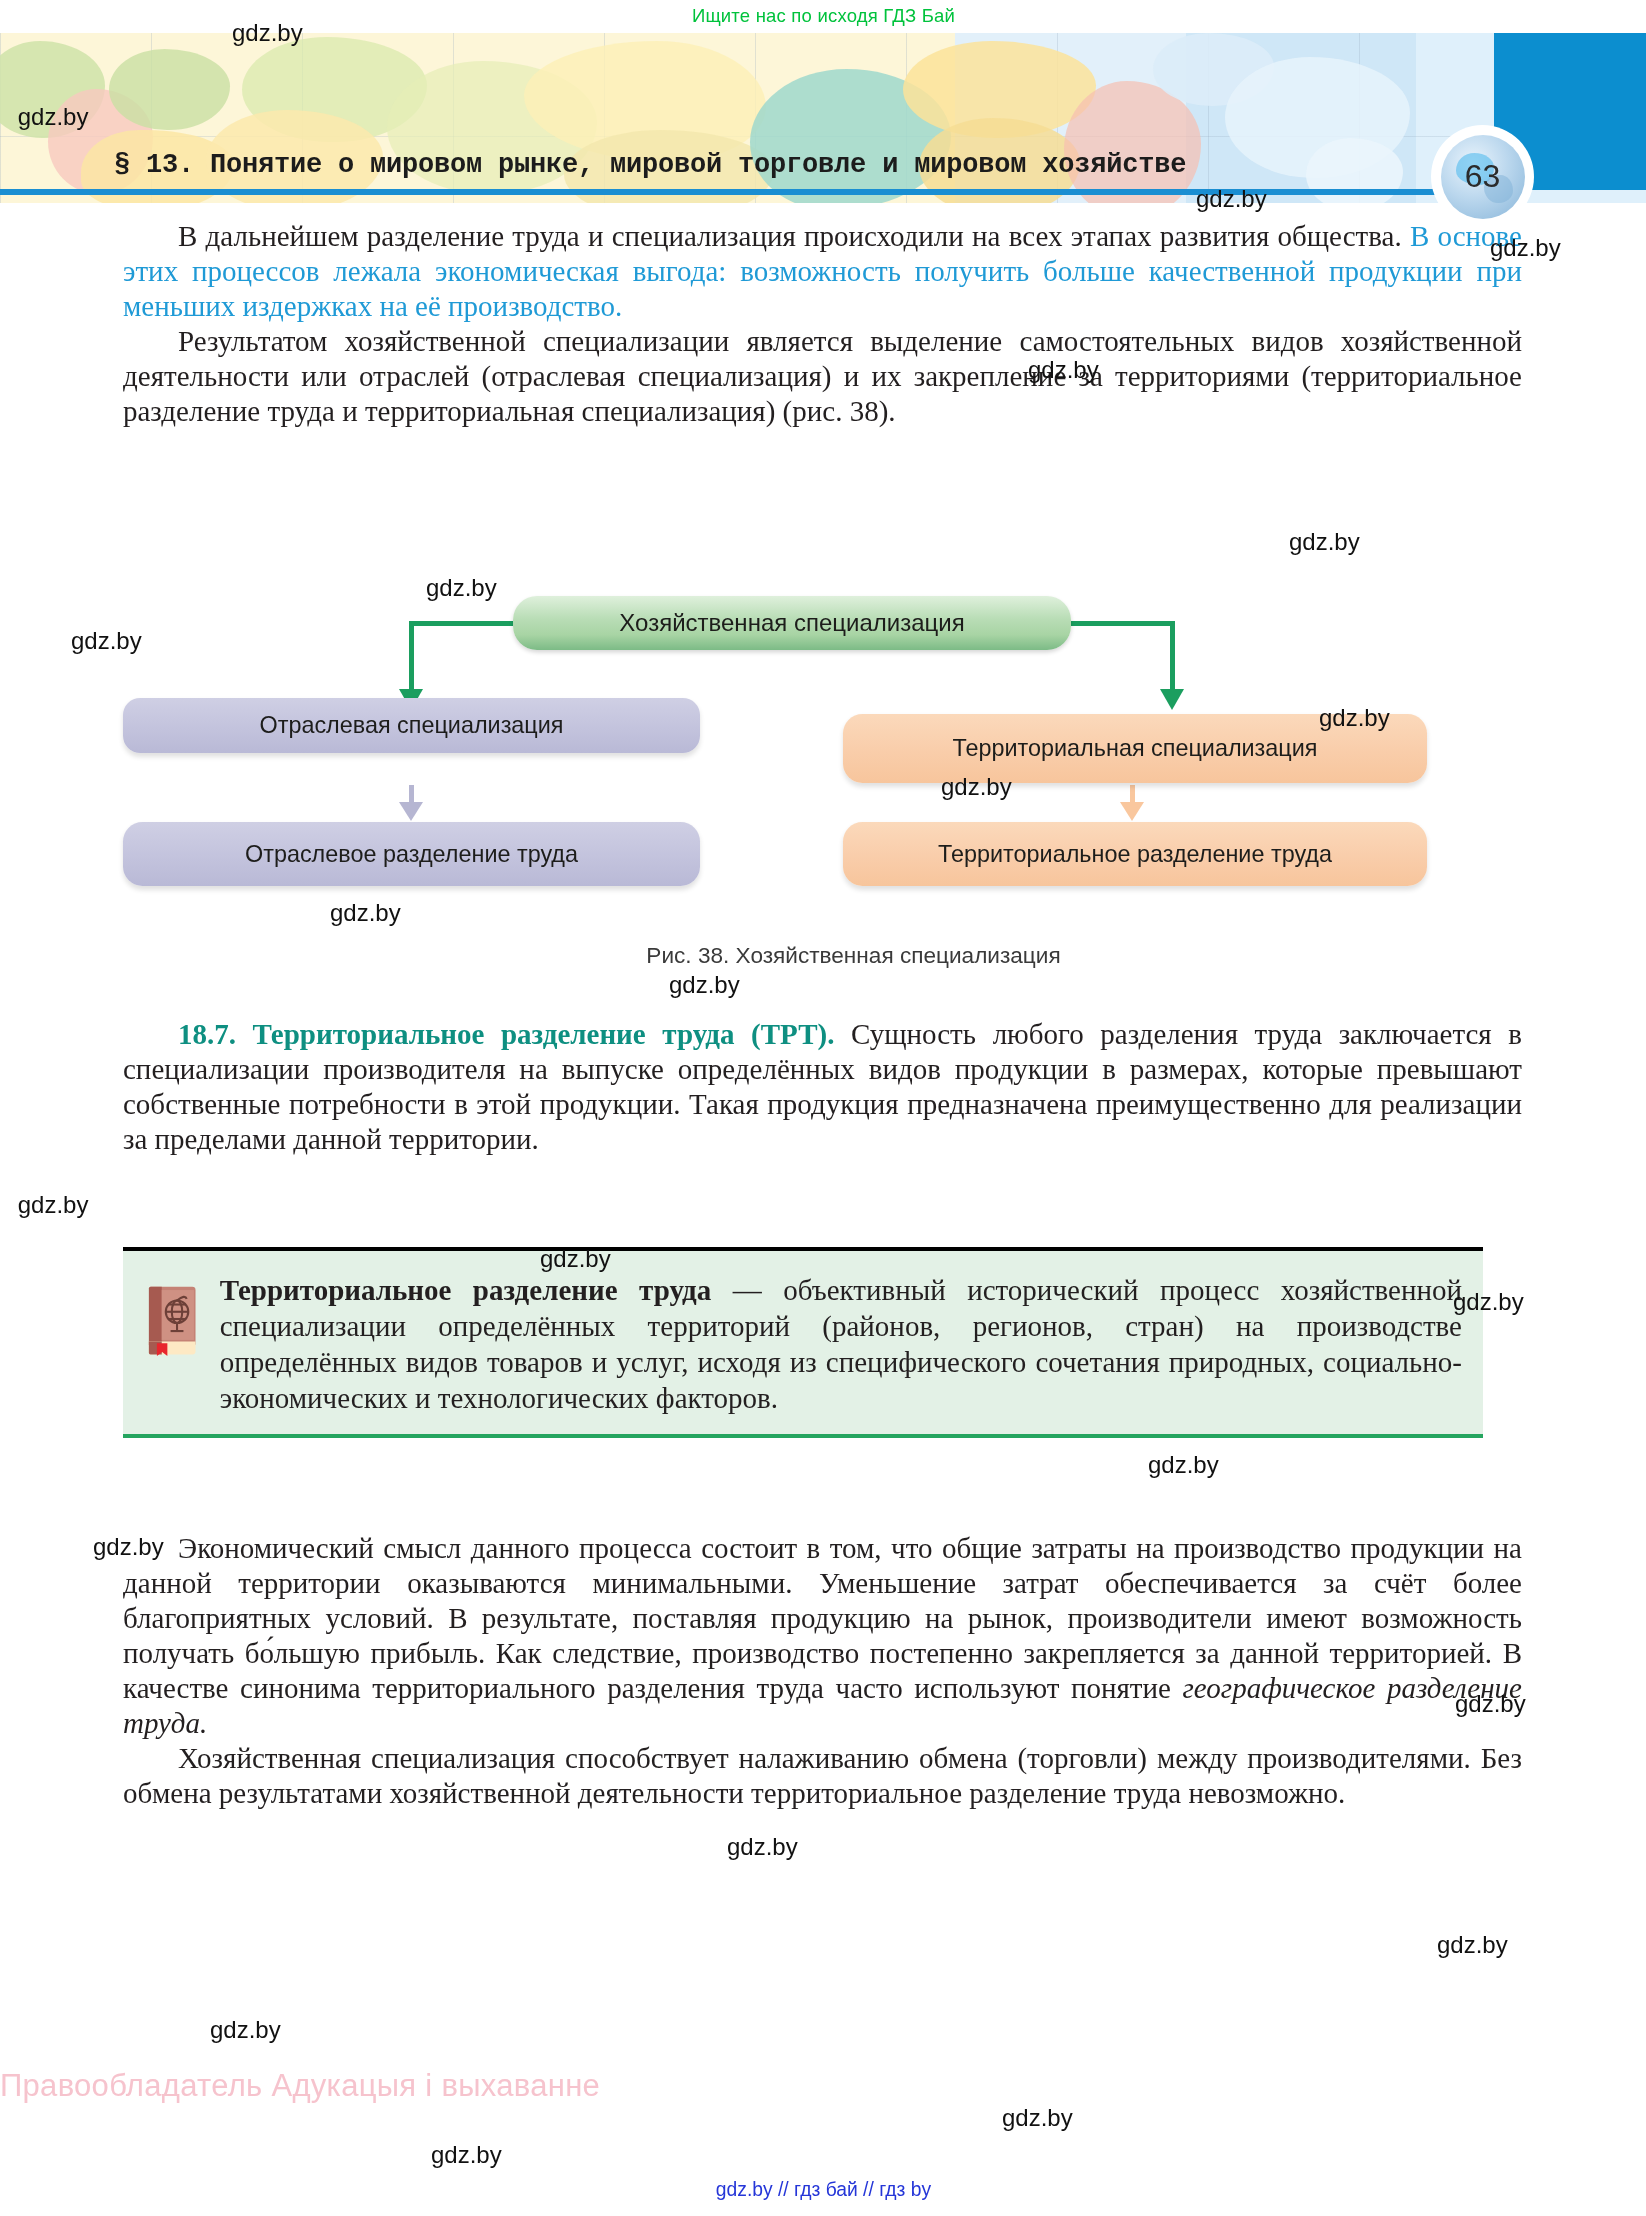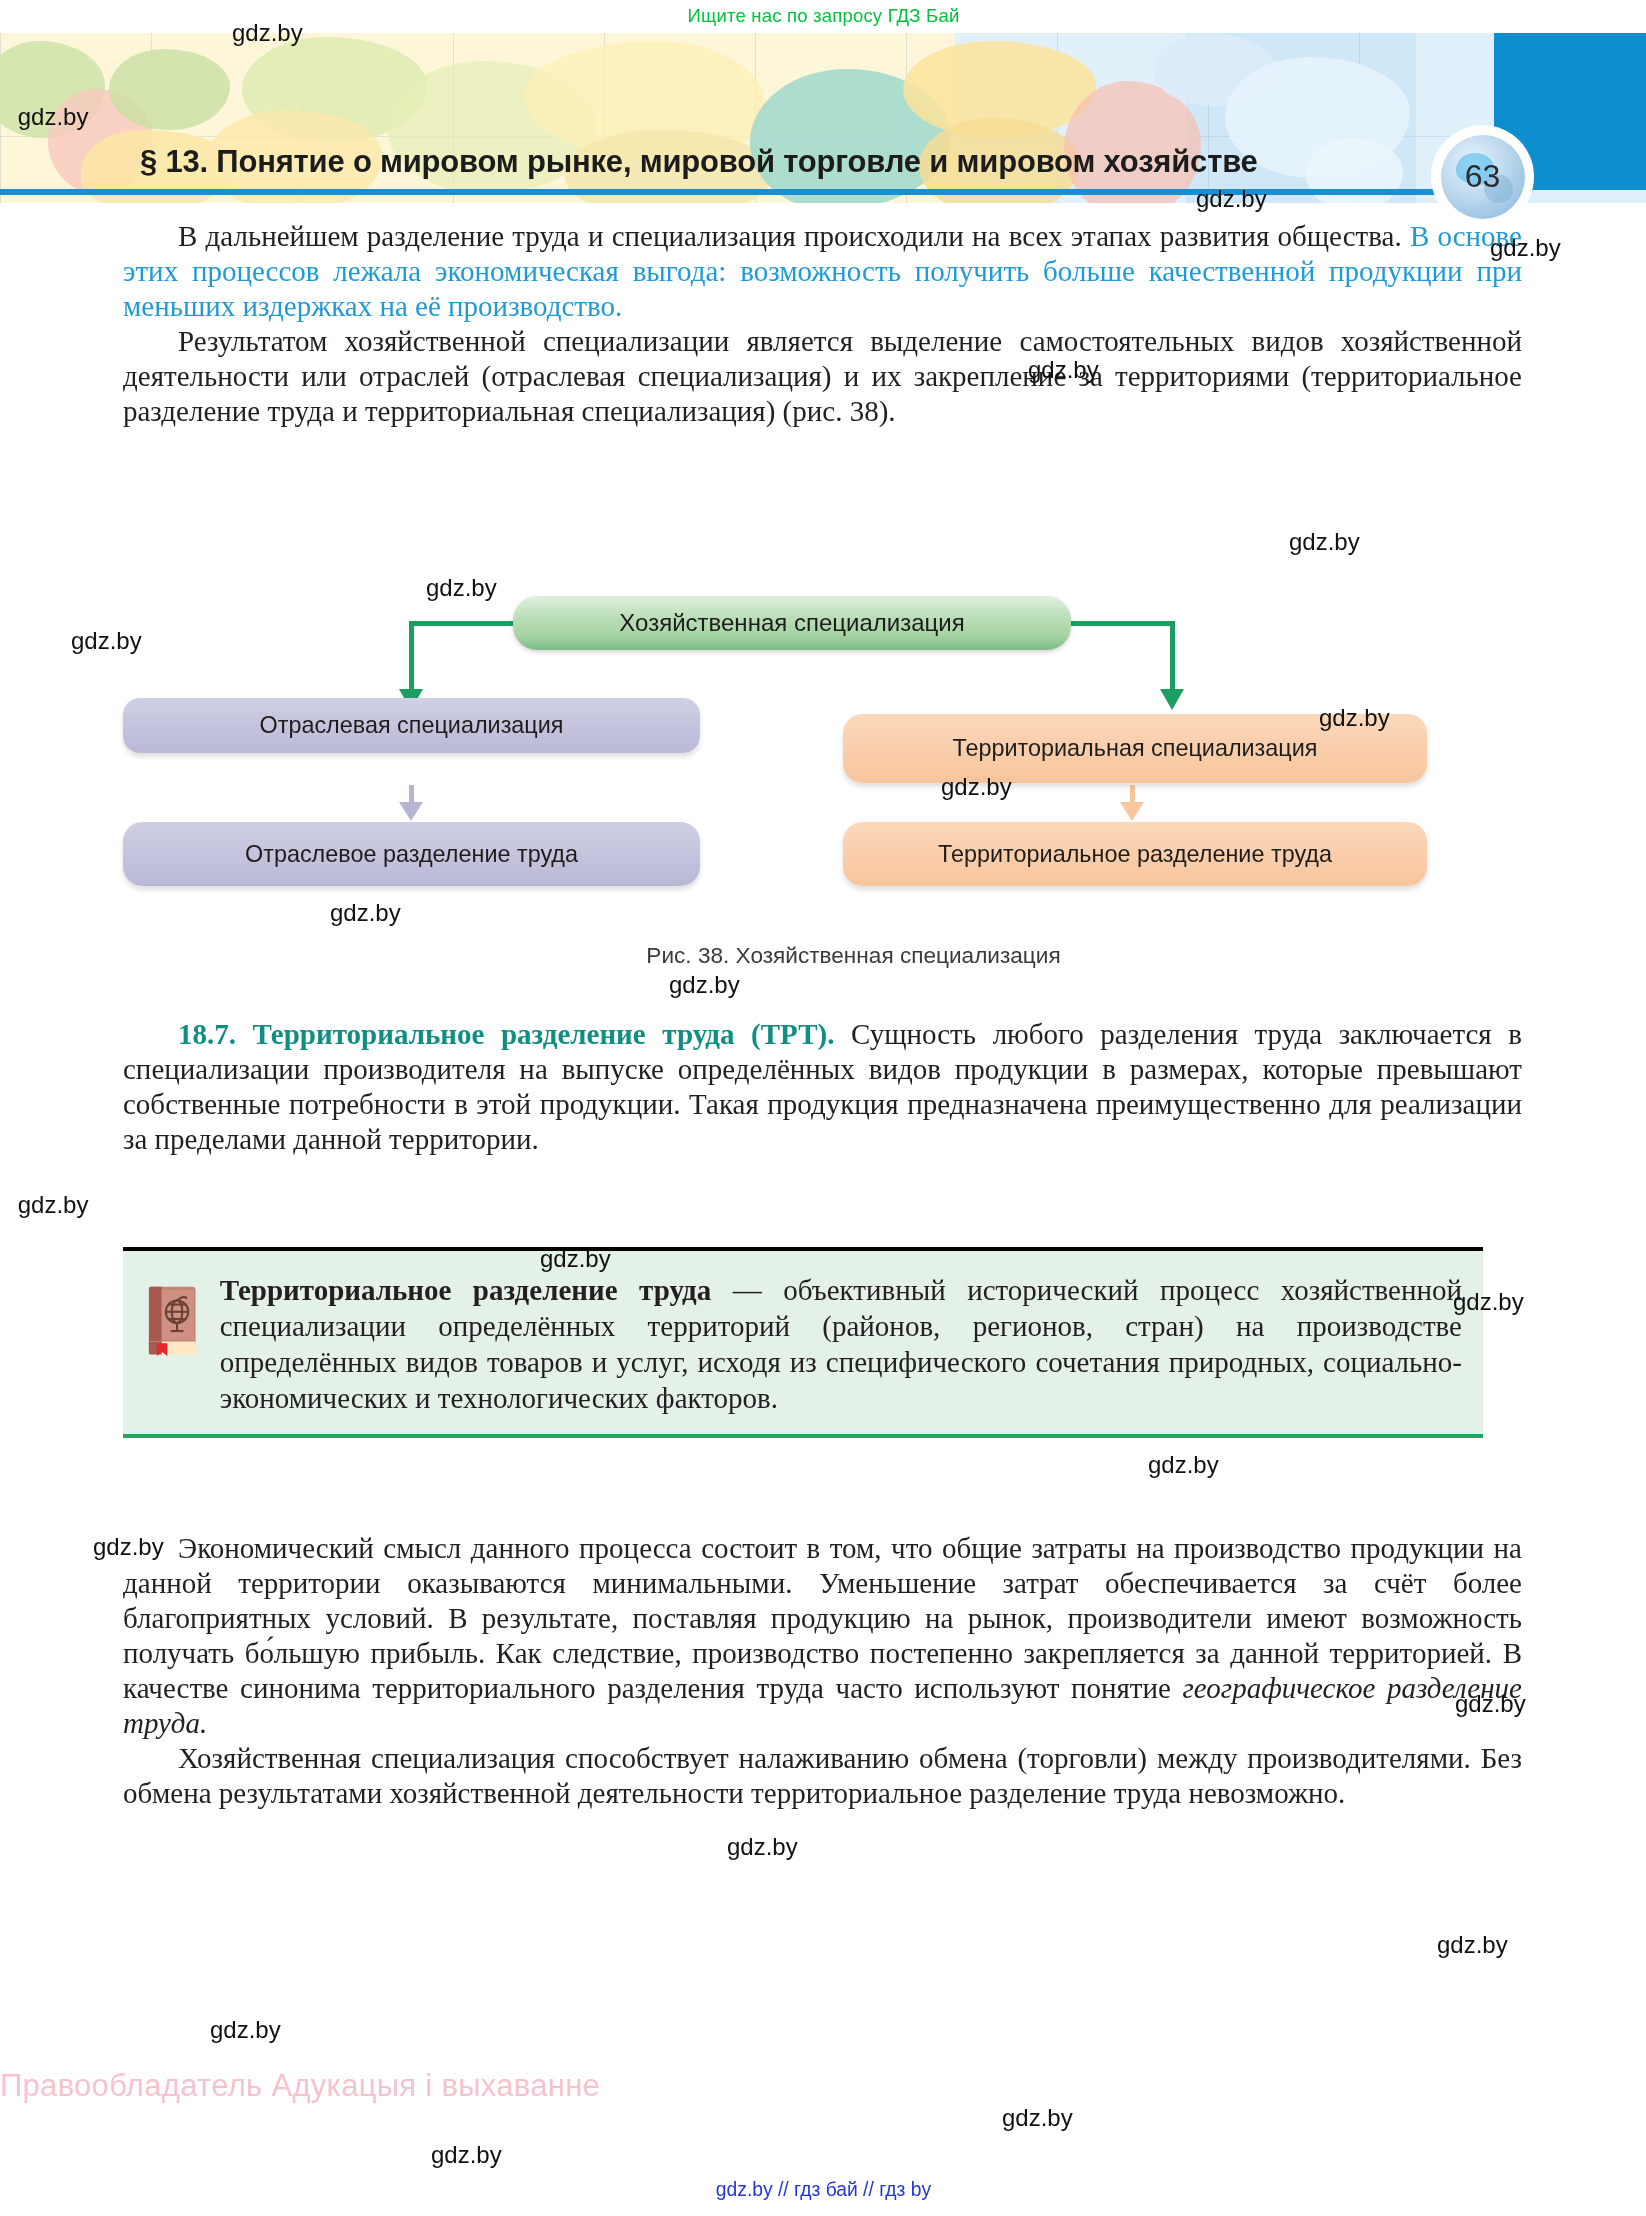--- a/index.html
+++ b/index.html
@@ -83,25 +83,25 @@
   }
   .header-rule {
     position: absolute;
     left: 0; top: 156px;
     width: 1493px;
     height: 5.6px;
     background: #1a8ed2;
   }
   .section-title {
     position: absolute;
-    left: 140px;
+    left: 114px;
     top: 147px;
     transform: translateY(-100%);
-    font-family: Liberation Sans, sans-serif;
-    font-size: 31px;
+    font-family: Liberation Mono, monospace;
+    font-size: 27px;
     font-weight: 600;
     color: #1c1c1c;
     white-space: nowrap;
     letter-spacing: -0.2px;
   }
 
   
   .page-badge {
     position: absolute;
     top: 125px;
@@ -337,21 +337,21 @@
     color: #111111;
     white-space: nowrap;
     z-index: 5;
     pointer-events: none;
   }
 </style>
 </head>
 <body>
 
 <div class="promo-strip">
-  <span class="promo-text">Ищите нас по запросу ГДЗ Бай</span>
+  <span class="promo-text">Ищите нас по исходя ГДЗ Бай</span>
 </div>
 
 <div class="header-banner">
   <div class="map-bg">
     <div class="landmass lm1"></div>
     <div class="landmass lm2"></div>
     <div class="landmass lm3"></div>
     <div class="landmass lm4"></div>
     <div class="landmass lm5"></div>
     <div class="landmass lm6"></div>

